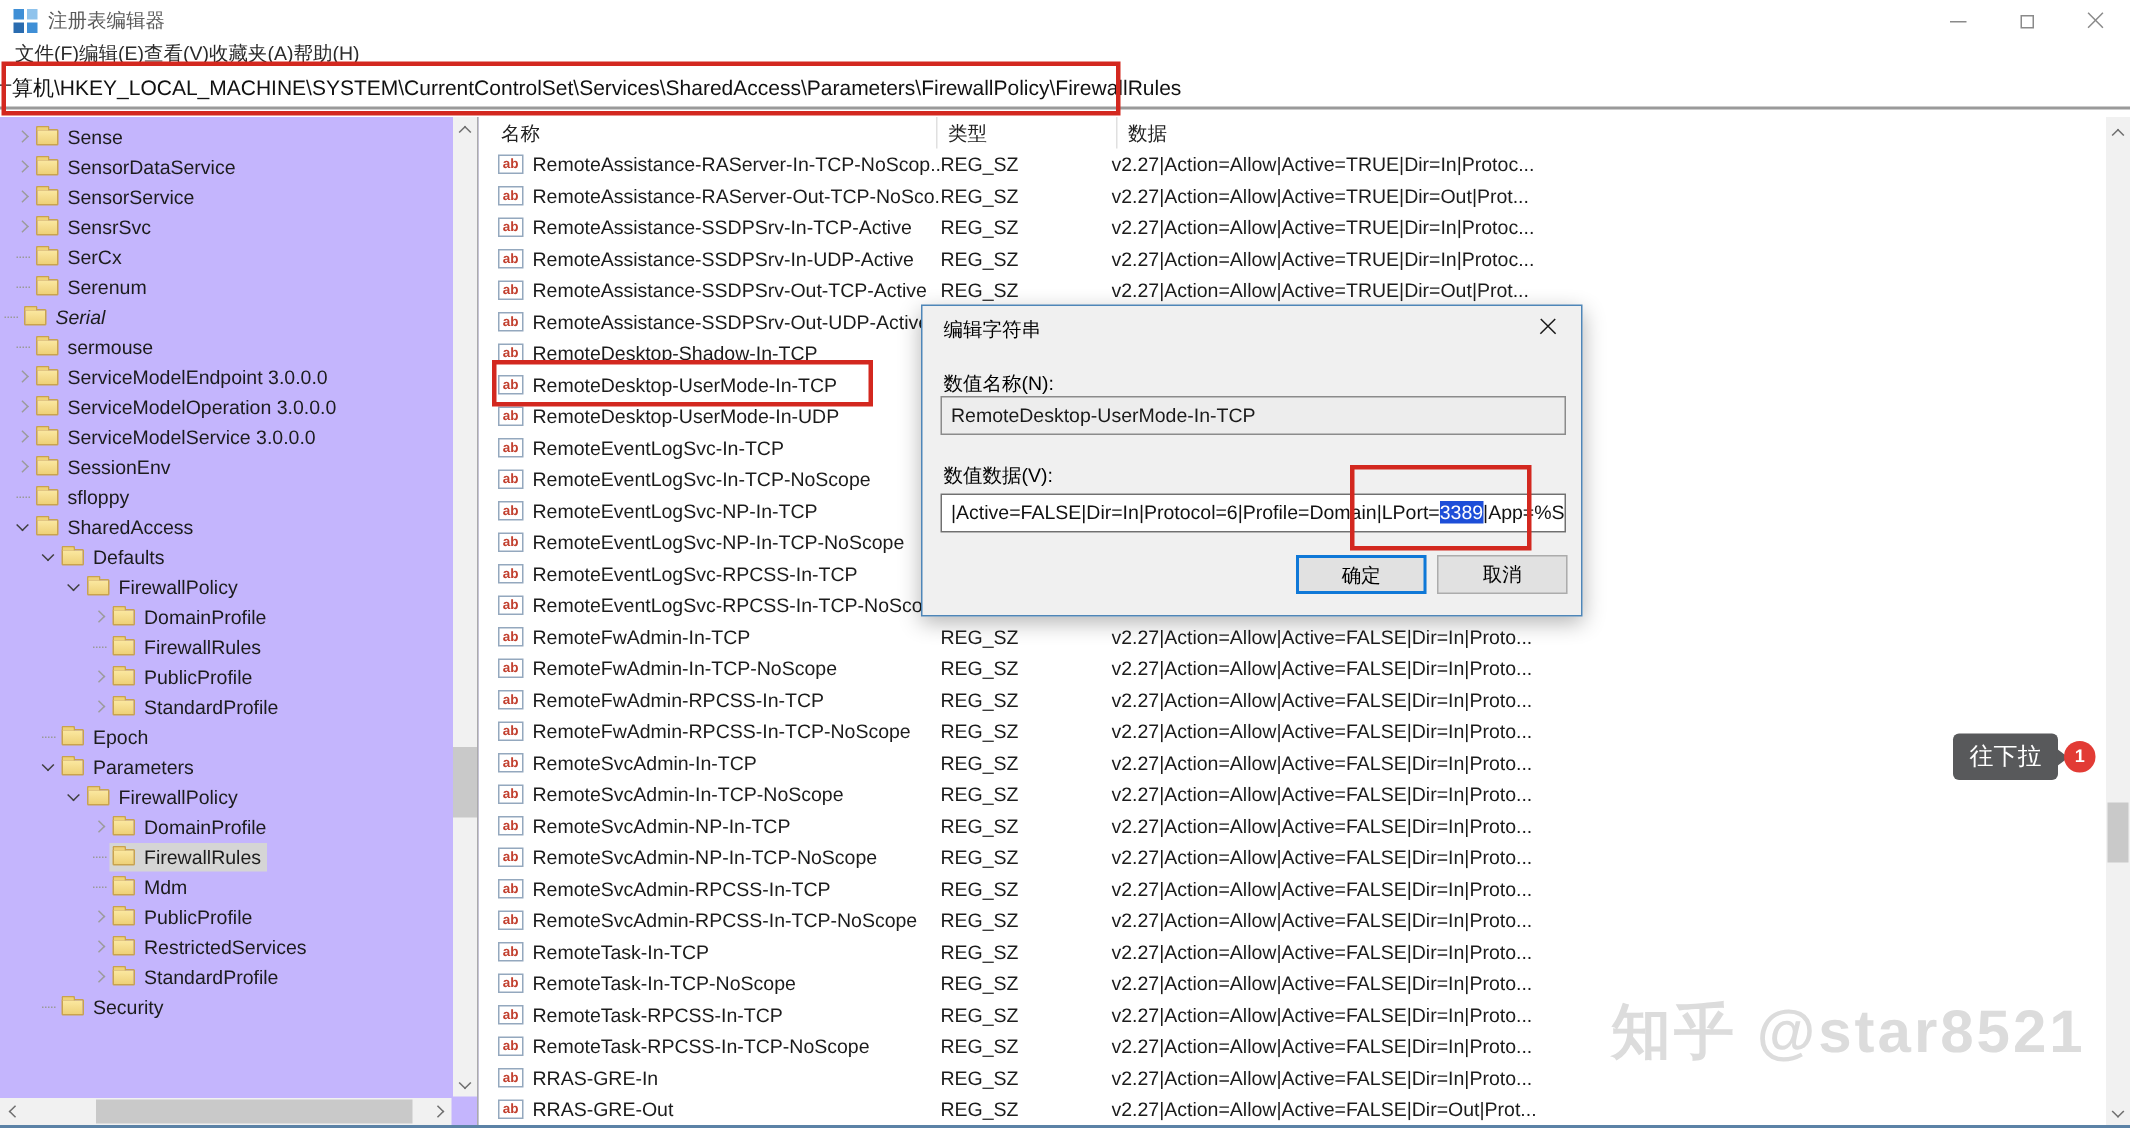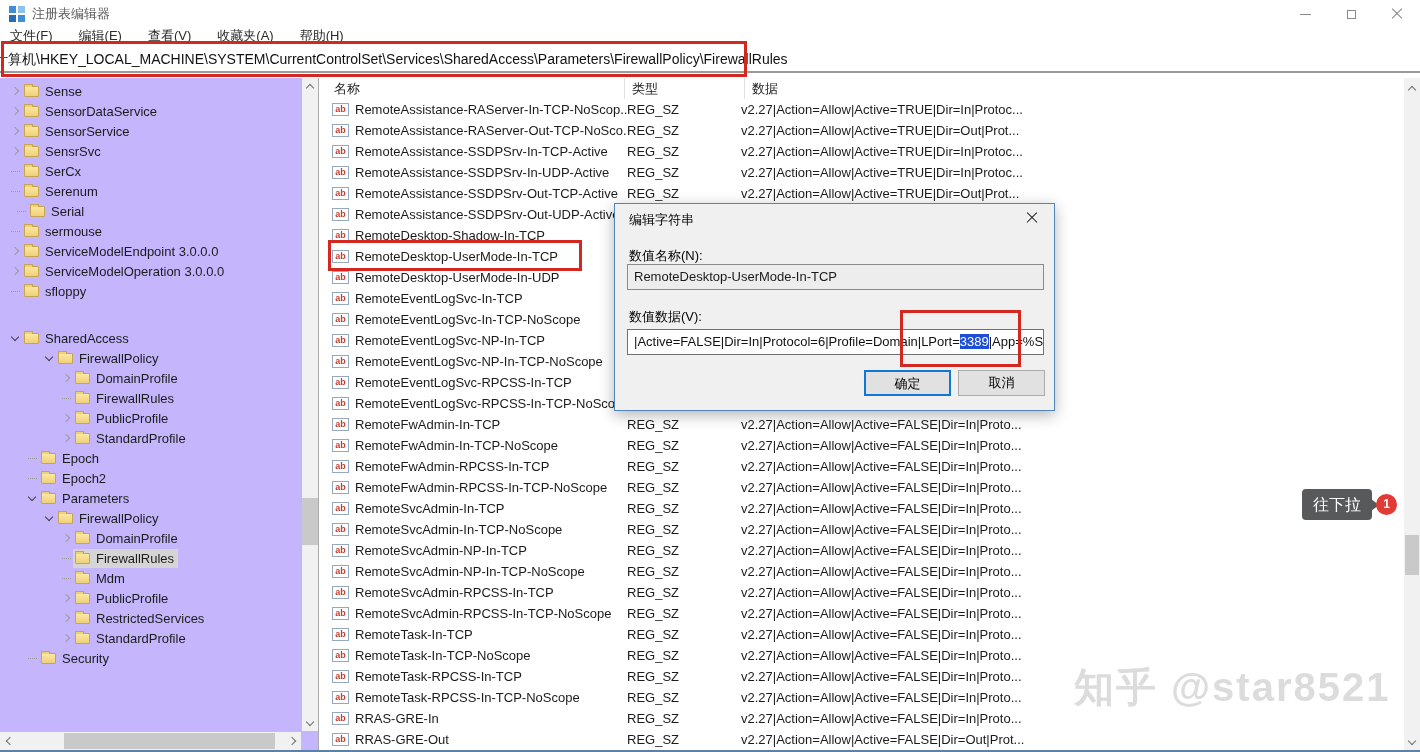--- a/index.html
+++ b/index.html
@@ -18,21 +18,21 @@
   .win-controls { position:absolute; right:0; top:0; height:28px; display:flex; }
   .wbtn { width:46px; height:28px; display:flex; align-items:center; justify-content:center; }
   .glyph-min { width:11px; height:1px; background:#8a8a8a; }
   .glyph-max { width:9px; height:9px; border:1px solid #8a8a8a; }
   .glyph-close { position:relative; width:12px; height:12px; }
   .glyph-close::before,.glyph-close::after { content:""; position:absolute; left:-1px; top:5px; width:14px; height:1px; background:#8a8a8a; }
   .glyph-close::before { transform:rotate(45deg); }
   .glyph-close::after { transform:rotate(-45deg); }
 
   
-  .menubar { position:absolute; top:27px; left:0; width:100%; height:17px; display:flex; gap:26px; padding-left:10px; align-items:center; overflow:hidden; }
+  .menubar { position:absolute; top:27px; left:0; width:100%; height:17px; display:flex; padding-left:10px; align-items:center; overflow:hidden; }
   .menu-item { font-size:13px; color:#2a2a2a; white-space:nowrap; }
 
   
   .addressbar { position:absolute; top:46px; left:0; width:100%; height:27px; background:#fff; border-bottom:2px solid #9a9a9a; line-height:25px; overflow:hidden; }
   .addr-text { display:inline-block; font-size:14px; color:#111; white-space:nowrap; margin-left:-6px; }
 
   
   .redbox { position:absolute; border:3px solid #d3281f; z-index:60; pointer-events:none; }
   .redbox-address { left:1px; top:41px; width:746px; height:36px; }
   .redbox-row { left:328px; top:240px; width:254px; height:31px; }
@@ -194,21 +194,21 @@
   </div>
         <div class="tree-item" style="padding-left: 8px;">
     <span class="arrow">
             <i class="tchev stub"></i>
           </span>
     <span class="tsel">
       <span class="folder"></span>
       <span class="tlabel">Serenum</span>
     </span>
   </div>
-        <div class="tree-item" style="padding-left: 14px;">
+        <div class="tree-item" style="padding-left: 0; font-style: italic;">
     <span class="arrow">
             <i class="tchev stub"></i>
           </span>
     <span class="tsel">
       <span class="folder"></span>
       <span class="tlabel">Serial</span>
     </span>
   </div>
         <div class="tree-item" style="padding-left: 8px;">
     <span class="arrow">
@@ -232,36 +232,63 @@
     <span class="arrow">
             <i class="tchev"></i>
           </span>
     <span class="tsel">
       <span class="folder"></span>
       <span class="tlabel">ServiceModelOperation 3.0.0.0</span>
     </span>
   </div>
         <div class="tree-item" style="padding-left: 8px;">
     <span class="arrow">
+            <i class="tchev"></i>
+          </span>
+    <span class="tsel">
+      <span class="folder"></span>
+      <span class="tlabel">ServiceModelService 3.0.0.0</span>
+    </span>
+  </div>
+        <div class="tree-item" style="padding-left: 8px;">
+    <span class="arrow">
+            <i class="tchev"></i>
+          </span>
+    <span class="tsel">
+      <span class="folder"></span>
+      <span class="tlabel">SessionEnv</span>
+    </span>
+  </div>
+        <div class="tree-item" style="padding-left: 8px;">
+    <span class="arrow">
             <i class="tchev stub"></i>
           </span>
     <span class="tsel">
       <span class="folder"></span>
       <span class="tlabel">sfloppy</span>
     </span>
   </div>
-        <div class="tree-item" style="padding-left: 8px; margin-top: 27px;">
+        <div class="tree-item" style="padding-left: 8px;">
     <span class="arrow">
             <i class="tchev expanded"></i>
           </span>
     <span class="tsel">
       <span class="folder"></span>
       <span class="tlabel">SharedAccess</span>
     </span>
   </div>
+        <div class="tree-item" style="padding-left: 25px;">
+    <span class="arrow">
+            <i class="tchev expanded"></i>
+          </span>
+    <span class="tsel">
+      <span class="folder"></span>
+      <span class="tlabel">Defaults</span>
+    </span>
+  </div>
         <div class="tree-item" style="padding-left: 42px;">
     <span class="arrow">
             <i class="tchev expanded"></i>
           </span>
     <span class="tsel">
       <span class="folder"></span>
       <span class="tlabel">FirewallPolicy</span>
     </span>
   </div>
         <div class="tree-item" style="padding-left: 59px;">
@@ -300,29 +327,20 @@
       <span class="tlabel">StandardProfile</span>
     </span>
   </div>
         <div class="tree-item" style="padding-left: 25px;">
     <span class="arrow">
             <i class="tchev stub"></i>
           </span>
     <span class="tsel">
       <span class="folder"></span>
       <span class="tlabel">Epoch</span>
-    </span>
-  </div>
-        <div class="tree-item" style="padding-left: 25px;">
-    <span class="arrow">
-            <i class="tchev stub"></i>
-          </span>
-    <span class="tsel">
-      <span class="folder"></span>
-      <span class="tlabel">Epoch2</span>
     </span>
   </div>
         <div class="tree-item" style="padding-left: 25px;">
     <span class="arrow">
             <i class="tchev expanded"></i>
           </span>
     <span class="tsel">
       <span class="folder"></span>
       <span class="tlabel">Parameters</span>
     </span>

